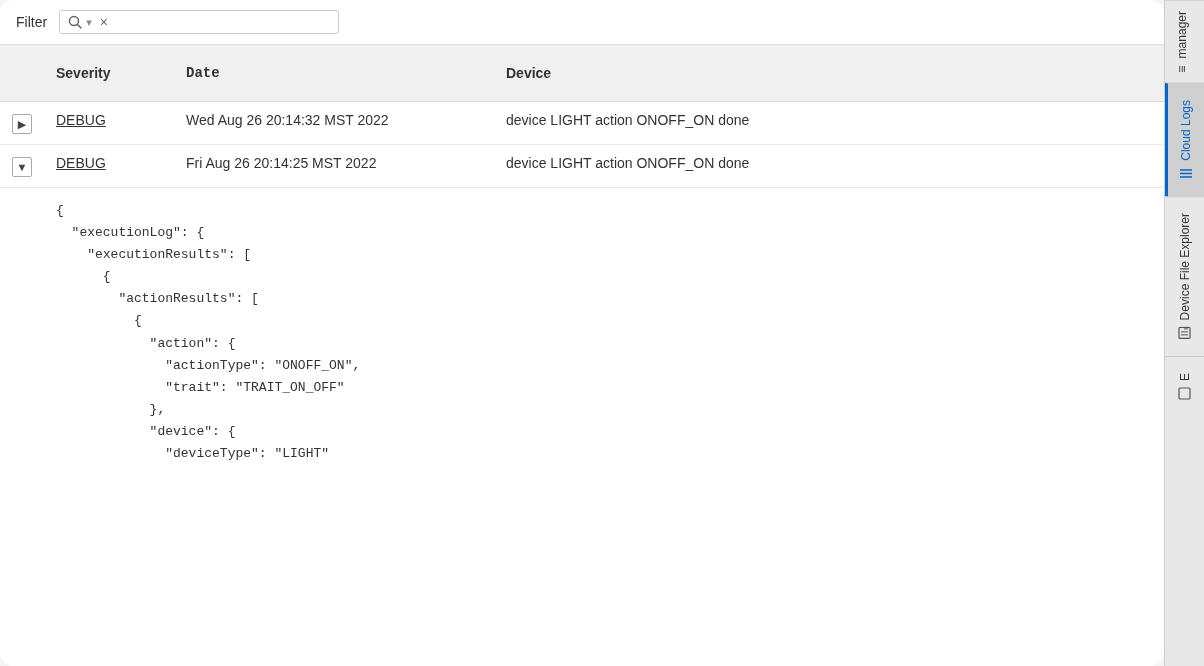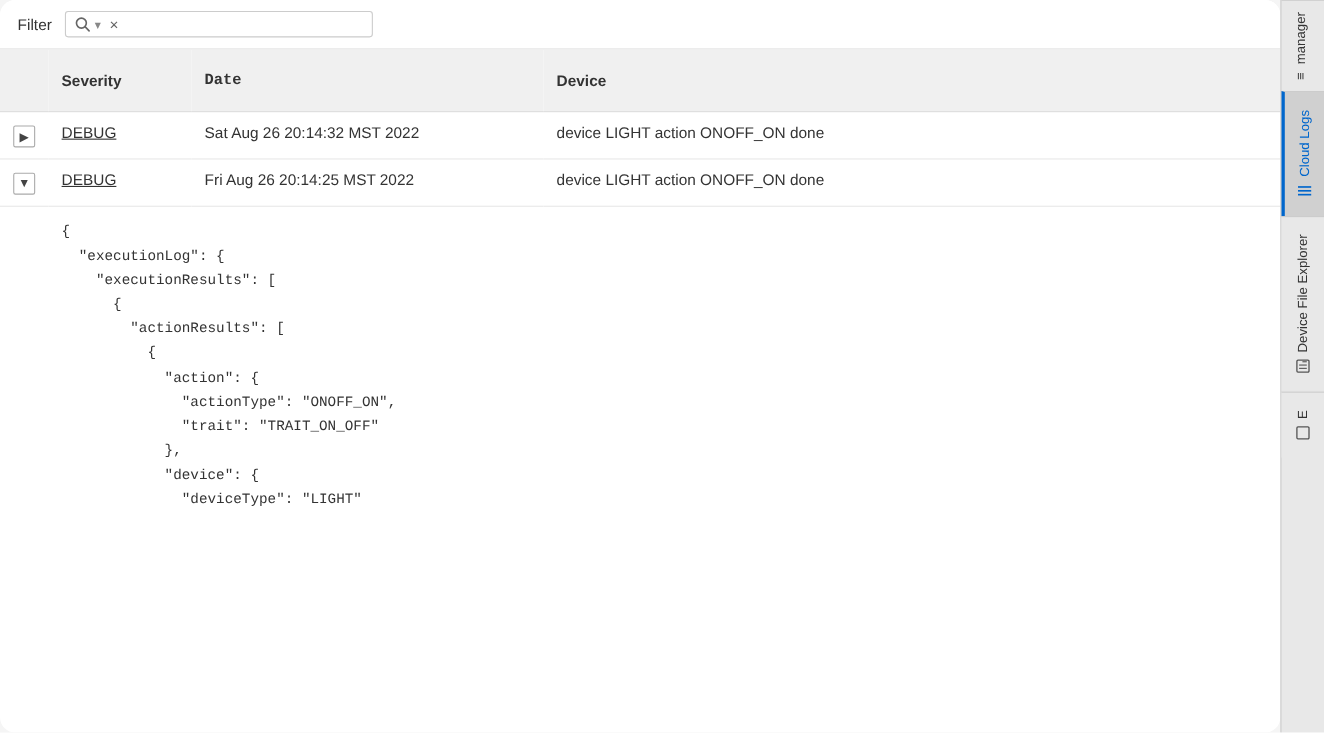--- a/index.html
+++ b/index.html
@@ -248,21 +248,21 @@
           <th class="th-summary">Device</th>
         </tr>
       </thead>
       <tbody>
 
         <tr class="log-row">
           <td class="expander-cell">
             <button class="expander-btn">▶</button>
           </td>
           <td class="severity-debug">DEBUG</td>
-          <td>Sat Aug 26 20:14:32 MST 2022</td>
+          <td>Wed Aug 26 20:14:32 MST 2022</td>
           <td>device LIGHT action ONOFF_ON done</td>
         </tr>
 
         <tr class="log-row expanded">
           <td class="expander-cell">
             <button class="expander-btn">▼</button>
           </td>
           <td class="severity-debug">DEBUG</td>
           <td>Fri Aug 26 20:14:25 MST 2022</td>
           <td>device LIGHT action ONOFF_ON done</td>

